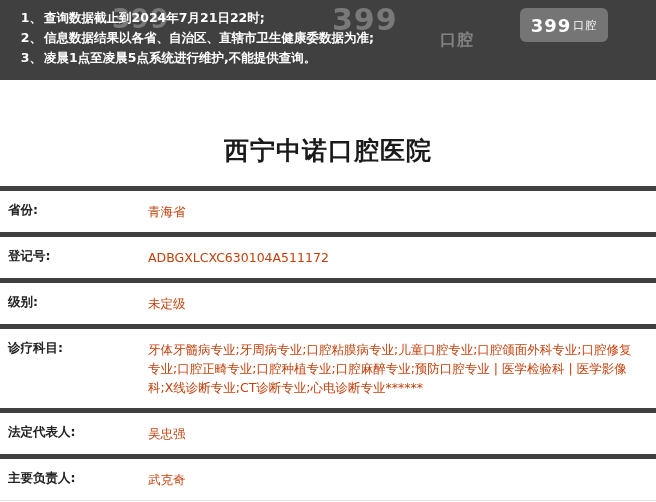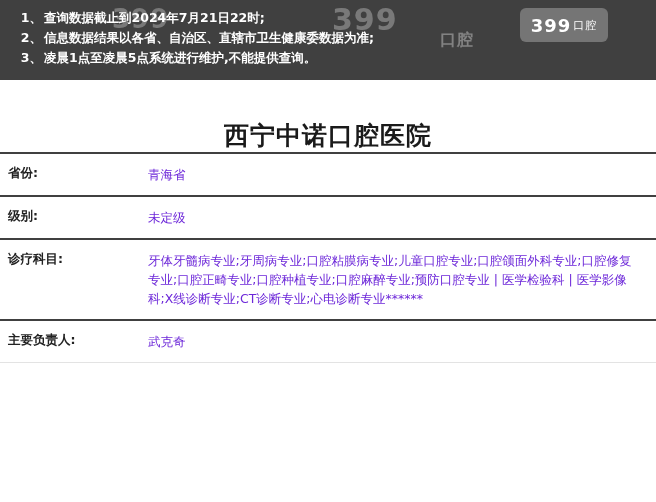--- a/index.html
+++ b/index.html
@@ -80,54 +80,55 @@
   .wm-badge .suffix {
     font-size: 11px;
     font-weight: normal;
     margin-left: 2px;
   }
 
   
   .title-area {
     height: 72px;
     display: flex;
-    align-items: flex-end;
+    align-items: center;
     justify-content: center;
+    margin-top: 34px;
   }
   .doc-title {
     font-size: 25px;
     font-weight: bold;
     color: #1a1a1a;
     letter-spacing: 1px;
   }
 
   
   table.info {
     width: 656px;
     border-collapse: collapse;
     table-layout: fixed;
     font-size: 12.5px;
     color: #222222;
   }
-  table.info tr { border-top: 2px solid #404040; }
+  table.info tr { border-top: 5px solid #404040; }
   table.info tr:last-child { border-bottom: 1px solid #e3e3e3; }
   table.info th {
     width: 140px;
     text-align: left;
     font-weight: bold;
     padding: 11px 0 11px 8px;
     vertical-align: top;
     color: #222222;
     font-size: 12.5px;
   }
   table.info td {
     padding: 11px 14px 11px 0;
     vertical-align: top;
     line-height: 19px;
-    color: #6d28d9;
+    color: #c2410c;
   }
   .scope-cell { line-height: 19px; }
 </style>
 </head>
 <body>
 
 <div class="notice">
   <ol>
     <li>查询数据截止到2024年7月21日22时;</li>
     <li>信息数据结果以各省、自治区、直辖市卫生健康委数据为准;</li>
@@ -146,26 +147,34 @@
   <div class="doc-title">西宁中诺口腔医院</div>
 </div>
 
 <table class="info">
   <tbody>
     <tr>
       <th>省份:</th>
       <td>青海省</td>
     </tr>
     <tr>
+      <th>登记号:</th>
+      <td>ADBGXLCXC630104A511172</td>
+    </tr>
+    <tr>
       <th>级别:</th>
       <td>未定级</td>
     </tr>
     <tr>
       <th>诊疗科目:</th>
       <td class="scope-cell">牙体牙髓病专业;牙周病专业;口腔粘膜病专业;儿童口腔专业;口腔颌面外科专业;口腔修复专业;口腔正畸专业;口腔种植专业;口腔麻醉专业;预防口腔专业 | 医学检验科 | 医学影像科;X线诊断专业;CT诊断专业;心电诊断专业******</td>
+    </tr>
+    <tr>
+      <th>法定代表人:</th>
+      <td>吴忠强</td>
     </tr>
     <tr>
       <th>主要负责人:</th>
       <td>武克奇</td>
     </tr>
 
   </tbody>
 </table>
 
 </body></html>

